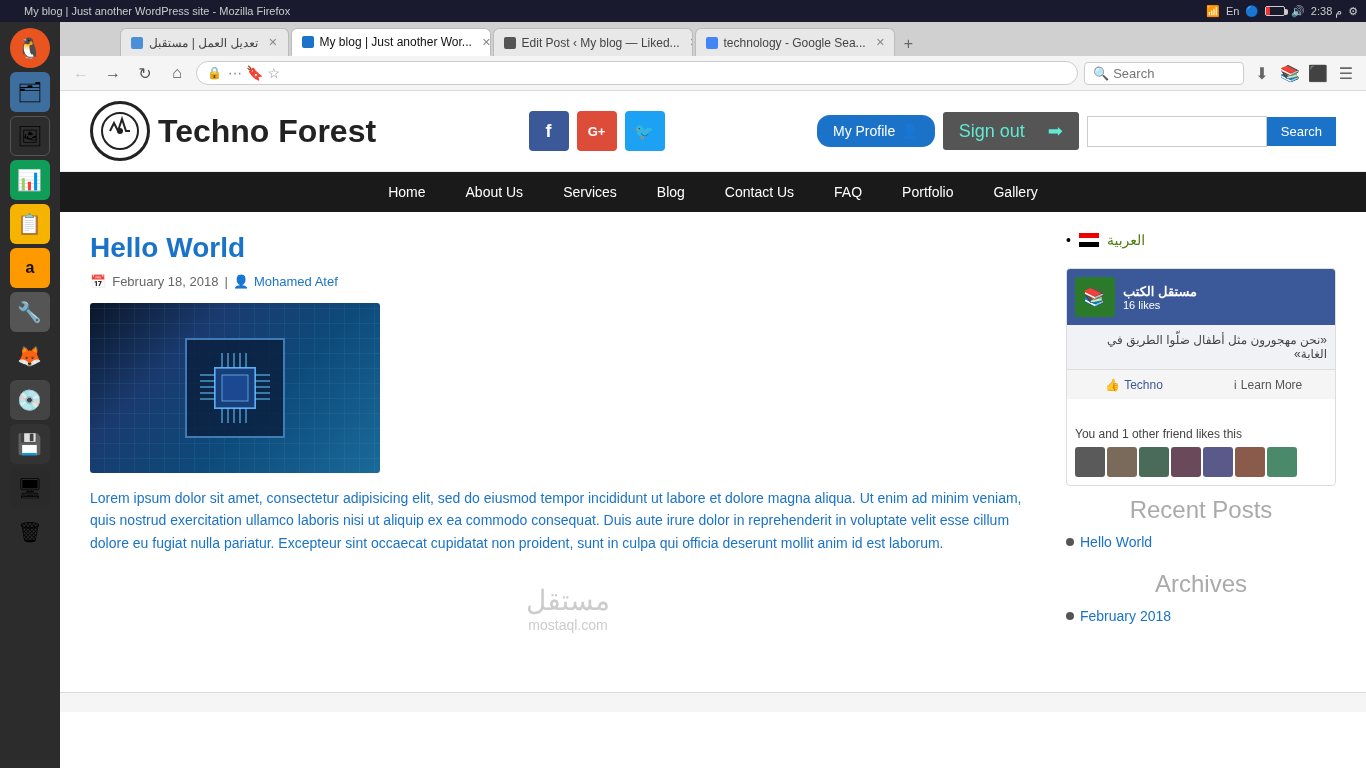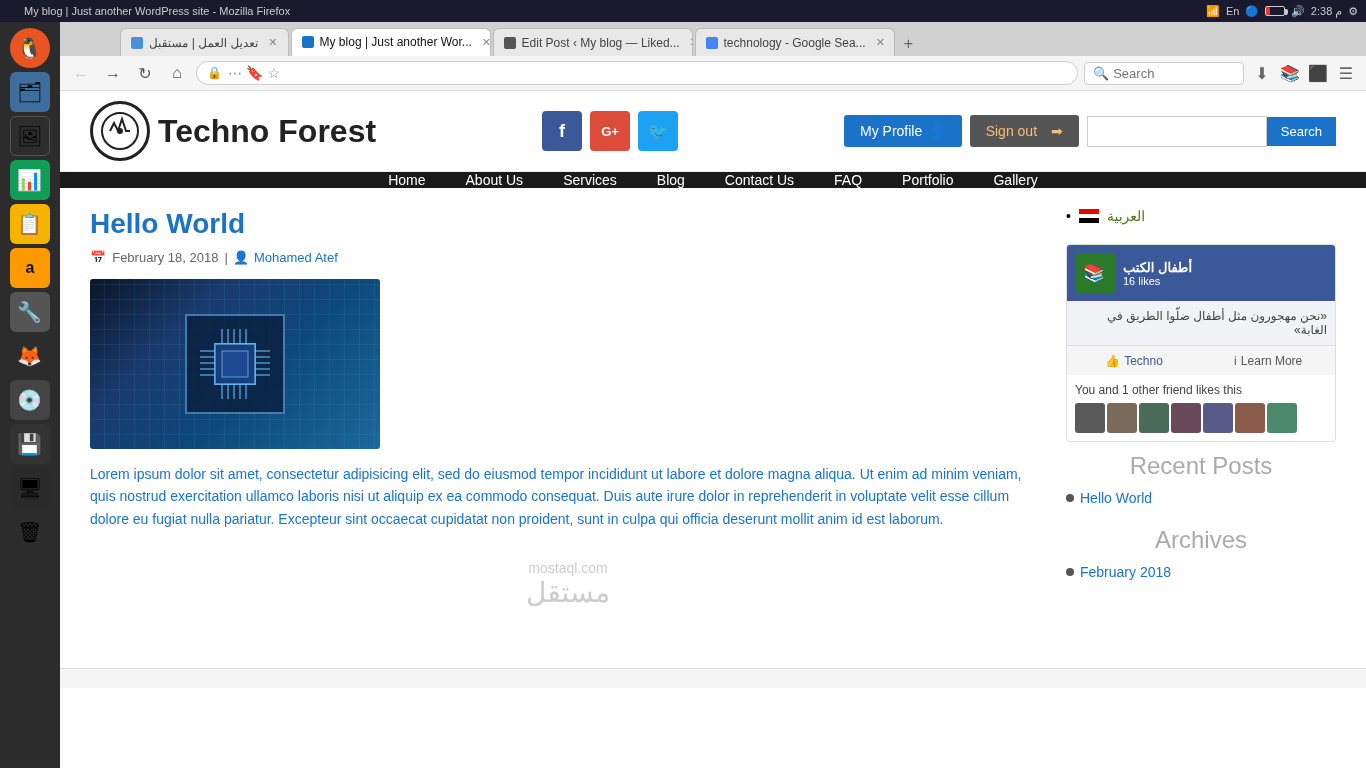--- a/index.html
+++ b/index.html
@@ -128,32 +128,32 @@
       gap: 8px;
       align-items: center;
     }
     .btn-my-profile {
       background: #1a73c8;
       color: #fff;
       border: none;
       padding: 8px 16px;
       font-size: 14px;
       cursor: pointer;
-      border-radius: 3px;
+      border-radius: 13px;
       display: flex; align-items: center; gap: 6px;
     }
     .btn-sign-out {
       background: #555;
-      color: #fdba74;
+      color: #5eead4;
       border: none;
       padding: 8px 16px;
-      font-size: 14px;
+      font-size: 18px;
       cursor: pointer;
       border-radius: 3px;
-      display: flex; align-items: center; gap: 14px;
+      display: flex; align-items: center; gap: 23px;
     }
     .header-search {
       display: flex;
       align-items: center;
       gap: 0;
     }
     .header-search input {
       border: 1px solid #ccc;
       padding: 7px 10px;
       font-size: 13px;
@@ -171,21 +171,21 @@
 
     
     .site-nav {
       background: #1a1a1a;
       display: flex;
       justify-content: center;
       gap: 0;
     }
     .nav-item {
       color: #fff;
-      padding: 0 20px;
+      padding: 12px 20px;
       font-size: 14px;
       cursor: pointer;
       text-decoration: none;
       display: inline-block;
     }
 
     
     .content-wrapper {
       display: flex;
       padding: 20px 30px;
@@ -323,20 +323,21 @@
       cursor: pointer;
       border: none;
       background: none;
     }
     .fb-action-btn.liked { color: #3b5998; }
     .fb-action-btn.learn { color: #555; }
     .fb-widget-footer {
       padding: 8px;
       font-size: 12px;
       color: #444;
+      margin-top: 20px;
     }
     .friend-avatars {
       display: flex;
       gap: 2px;
       margin-top: 6px;
     }
     .friend-avatar {
       width: 30px; height: 30px;
       border-radius: 3px;
       background: #888;
@@ -574,40 +575,40 @@
               <line x1="38" y1="65" x2="38" y2="80" stroke="rgba(100,200,255,0.7)" stroke-width="1.5"></line>
               <line x1="44" y1="65" x2="44" y2="80" stroke="rgba(100,200,255,0.7)" stroke-width="1.5"></line>
               <line x1="50" y1="65" x2="50" y2="80" stroke="rgba(100,200,255,0.7)" stroke-width="1.5"></line>
               <line x1="56" y1="65" x2="56" y2="80" stroke="rgba(100,200,255,0.7)" stroke-width="1.5"></line>
             </svg>
           </div>
         </div>
         <p class="post-body">Lorem ipsum dolor sit amet, consectetur adipisicing elit, sed do eiusmod tempor incididunt ut labore et dolore magna aliqua. Ut enim ad minim veniam, quis nostrud exercitation ullamco laboris nisi ut aliquip ex ea commodo consequat. Duis aute irure dolor in reprehenderit in voluptate velit esse cillum dolore eu fugiat nulla pariatur. Excepteur sint occaecat cupidatat non proident, sunt in culpa qui officia deserunt mollit anim id est laborum.</p>
 
         <div class="watermark" style="color:#ccc;font-size:22px;margin-top:20px;font-family:'Arial',sans-serif;">
+          <div style="font-size:28px;direction:rtl;">مستقل</div>
           <div style="font-size:14px;">mostaql.com</div>
-          <div style="font-size:28px;direction:rtl;">مستقل</div>
         </div>
       </div>
 
       <div class="sidebar">
 
         <div class="sidebar-widget">
           <div class="arabic-link">
             <span>•</span>
             <span class="flag-icon"></span>
             <a class="arabic-text" href="#" style="color:#4d7c0f;text-decoration:none;">العربية</a>
           </div>
         </div>
 
         <div class="sidebar-widget fb-widget">
           <div class="fb-widget-header">
             <div class="fb-widget-thumb">📚</div>
             <div class="fb-widget-info">
-              <div class="fb-widget-title">أطفال الكتب</div>
+              <div class="fb-widget-title">مستقل الكتب</div>
               <div class="fb-widget-likes">16 likes</div>
             </div>
           </div>
           <div class="fb-widget-desc">«نحن مهجورون مثل أطفال ضلّوا الطريق في الغابة»</div>
           <div class="fb-widget-actions">
             <button class="fb-action-btn liked">
               <span>👍</span>
               <span>Techno</span>
             </button>
             <button class="fb-action-btn learn">

